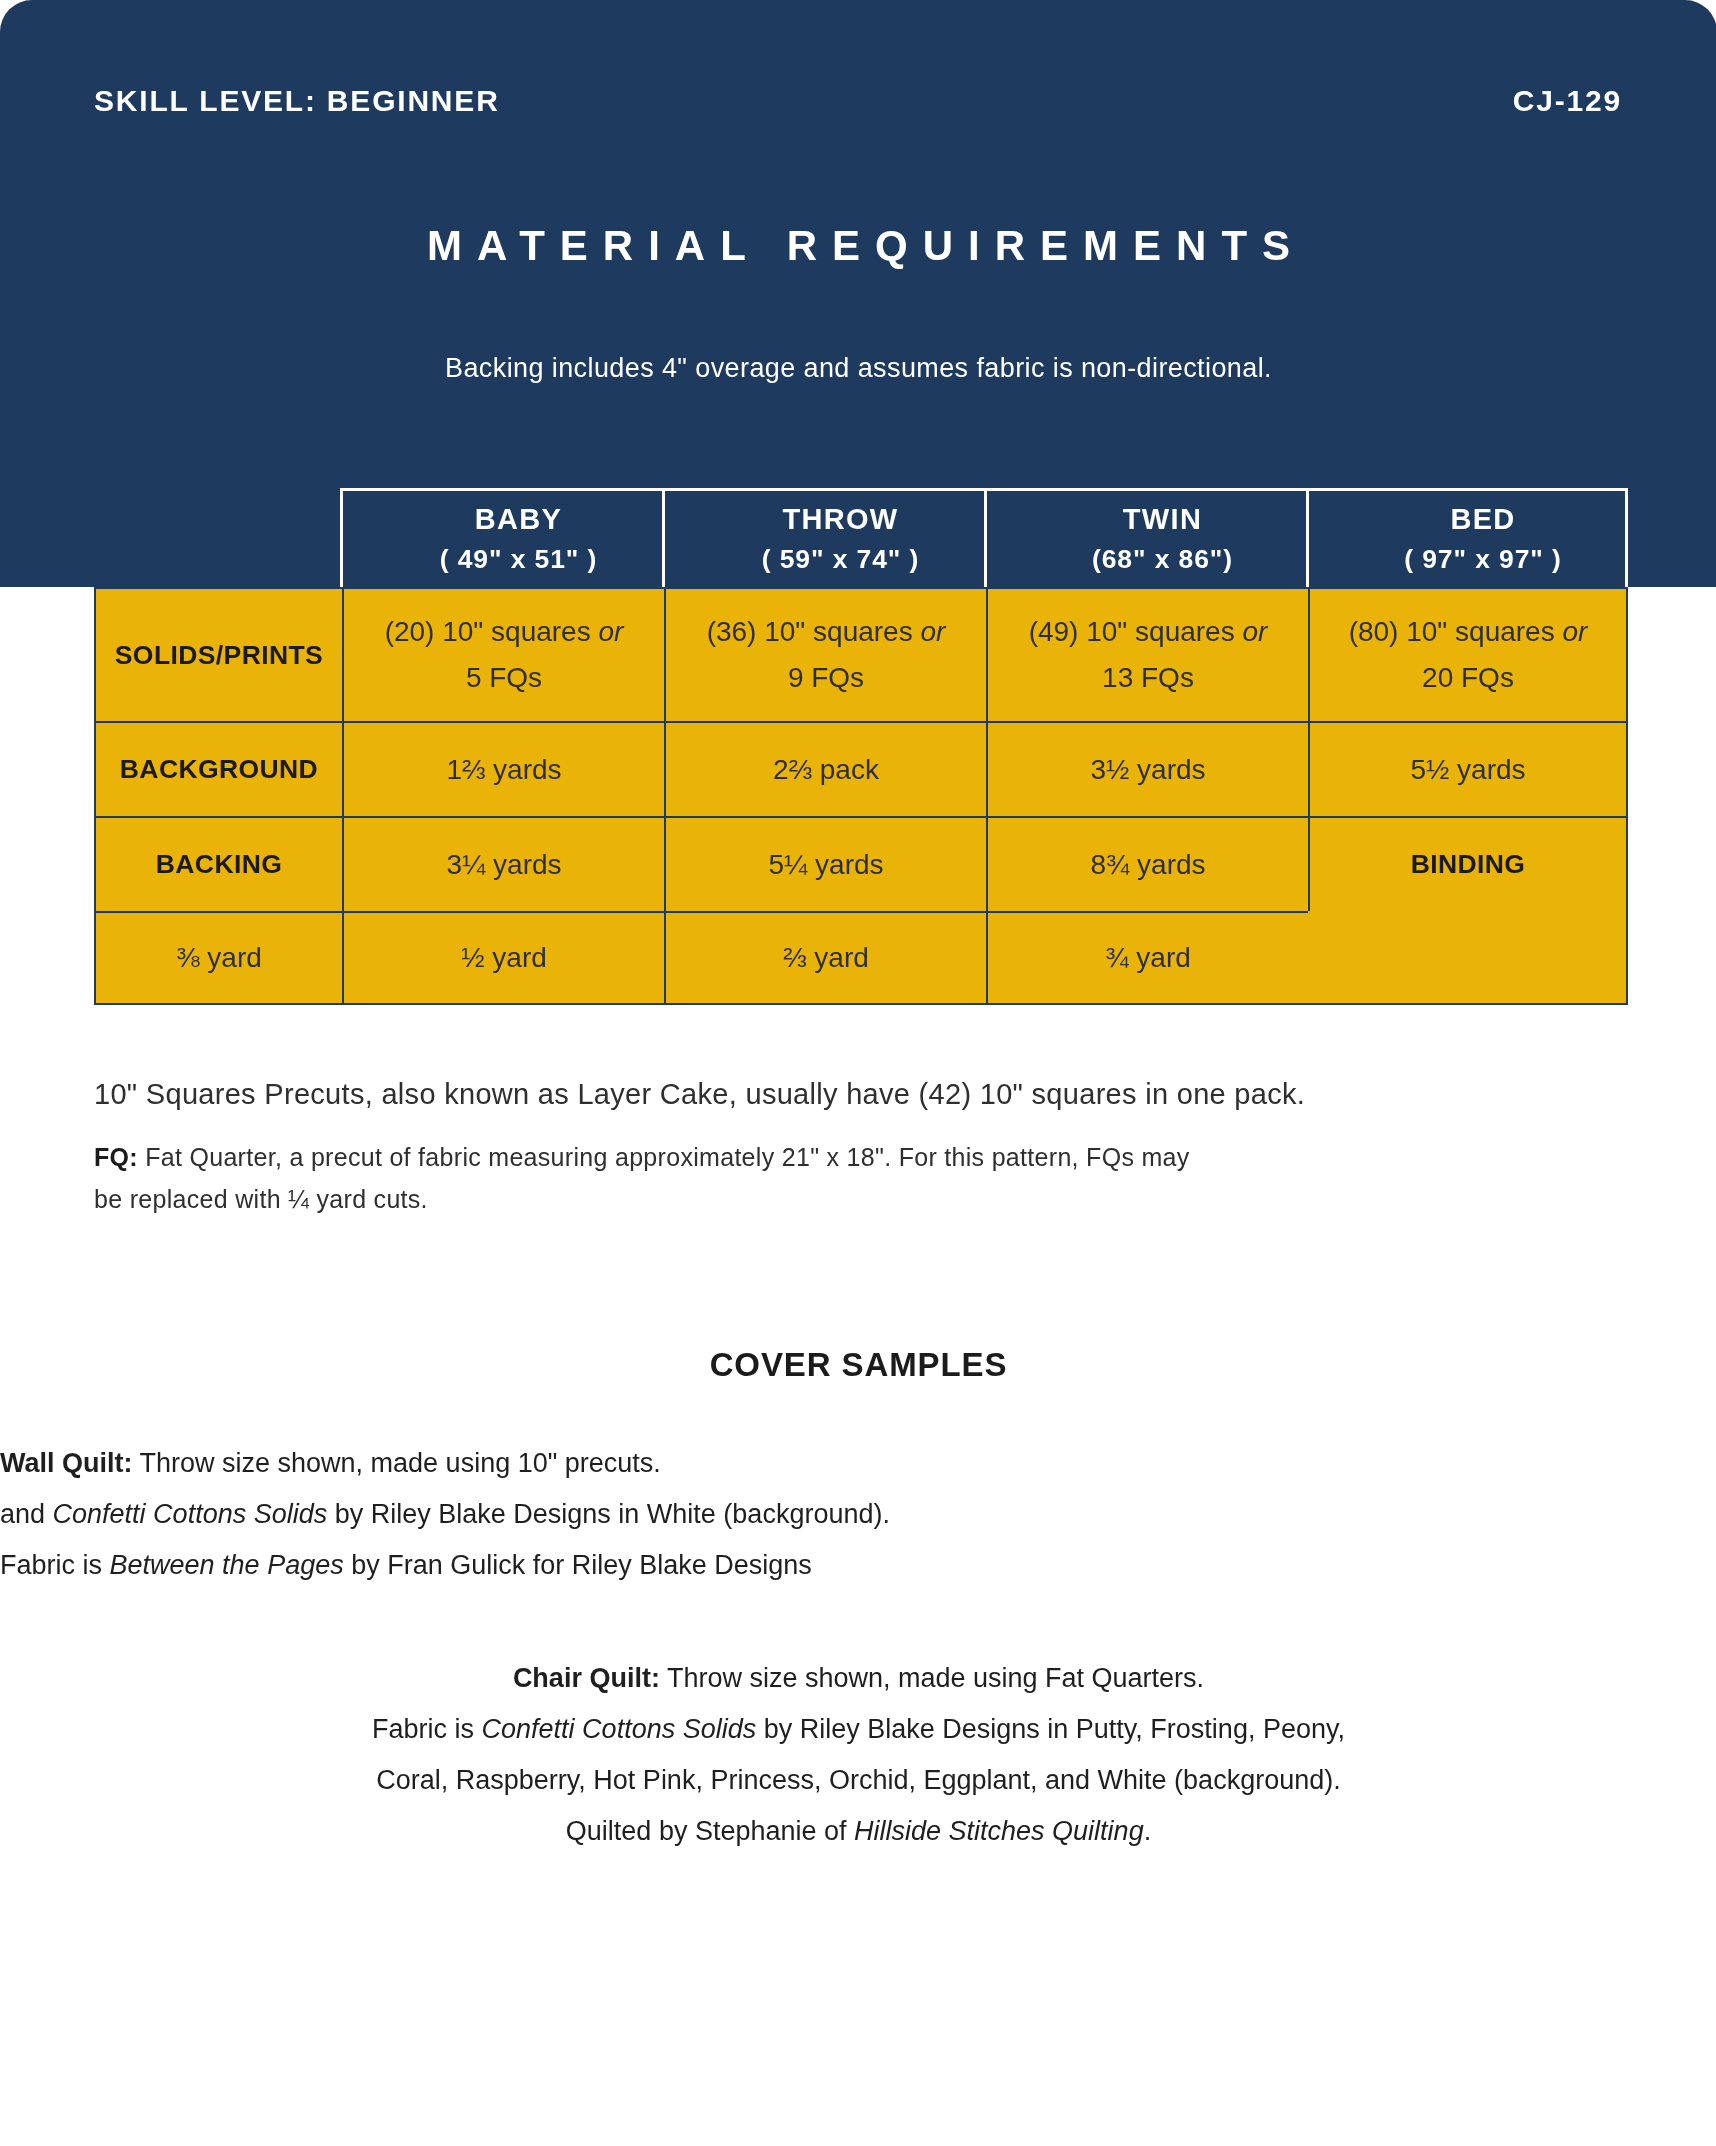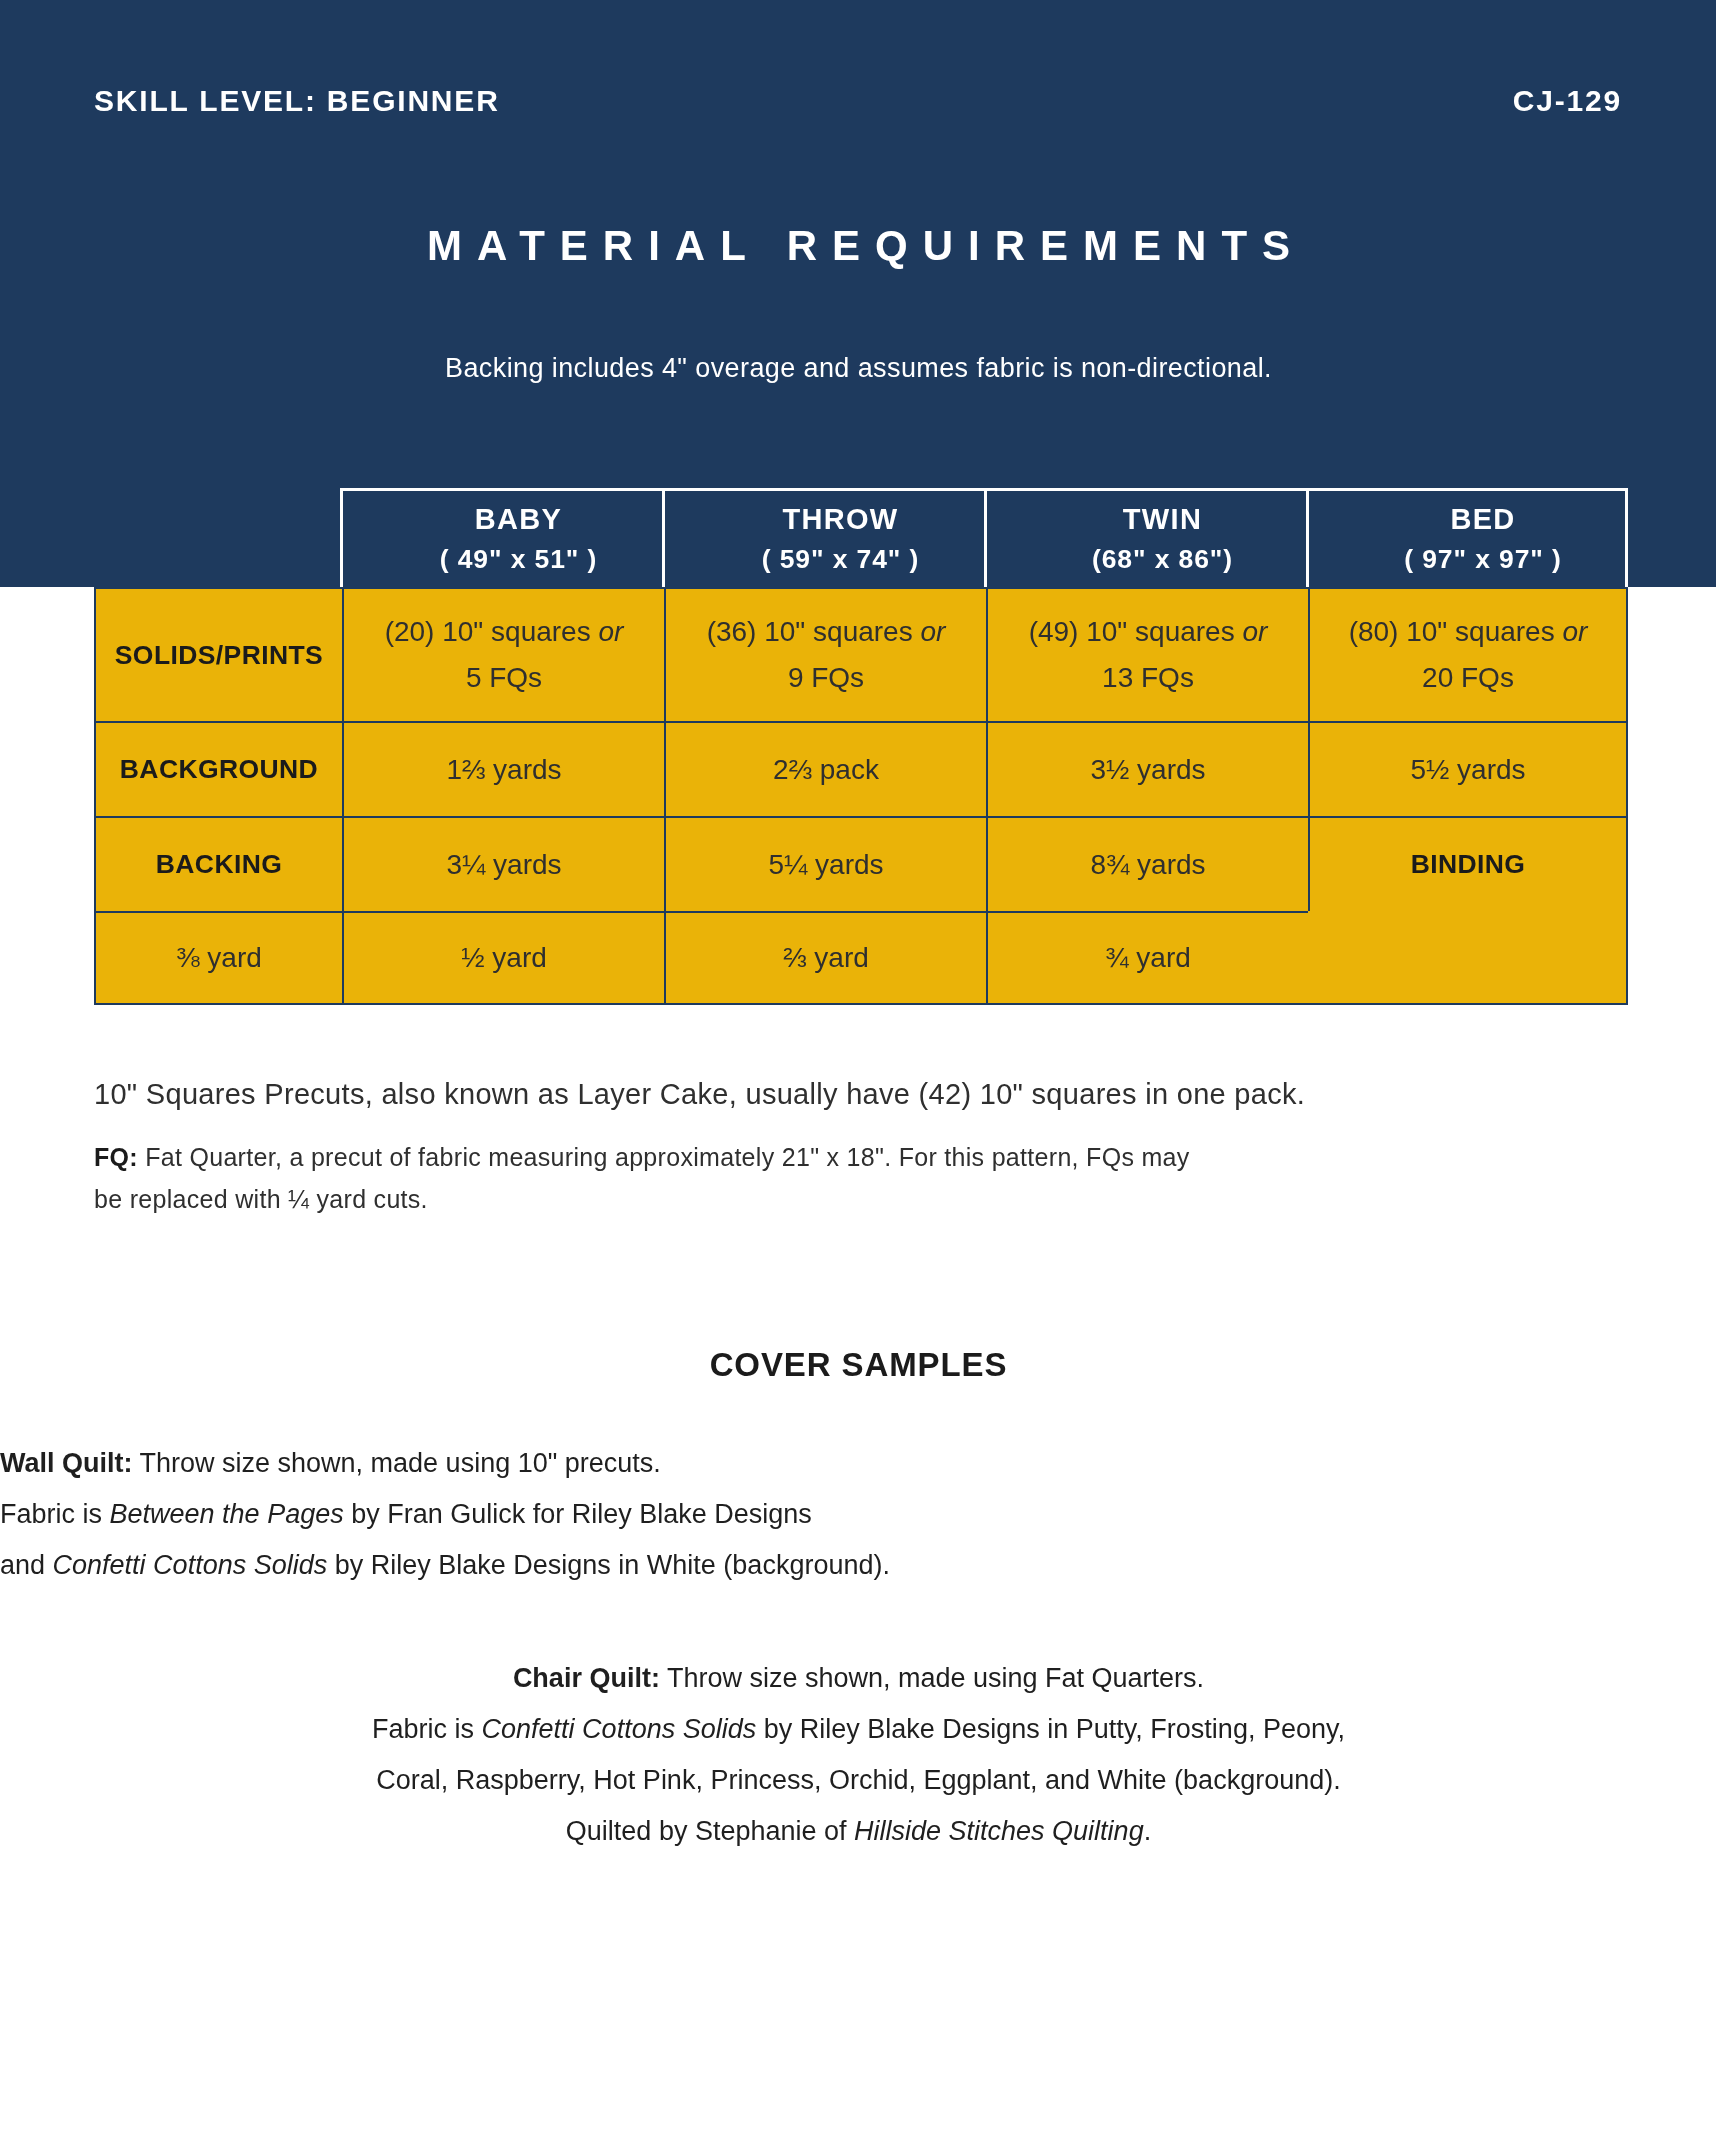--- a/index.html
+++ b/index.html
@@ -3,20 +3,21 @@
 <meta charset="utf-8">
 <style>
   * { margin:0; padding:0; box-sizing:border-box; }
   html,body { background:#ffffff; }
   body { font-family:"Liberation Sans", sans-serif; }
   .page {
     position:relative;
     width:1717px; height:2146px;
     background:#ffffff;
     overflow:hidden;
+    border-radius:32px;
   }
   
   .band {
     position:absolute; left:0; top:0;
     width:1717px; height:587px;
     background:#1e3a5e;
   }
   .skill {
     position:absolute; left:94px; top:84px;
     color:#ffffff; font-size:30px; font-weight:700; letter-spacing:1.8px;
@@ -204,22 +205,22 @@
       </div>
   </div>
 
   <div class="note1">10" Squares Precuts, also known as Layer Cake, usually have (42) 10" squares in one pack.</div>
   <div class="note2"><b>FQ:</b><span> Fat Quarter, a precut of fabric measuring approximately 21" x 18". For this pattern, FQs may</span><br><span>be replaced with ¼ yard cuts.</span></div>
 
   <div class="cover-heading">COVER SAMPLES</div>
 
   <div class="wall">
     <div><b>Wall Quilt:</b><span> Throw size shown, made using 10" precuts.</span></div>
+    <div><span>and </span><em>Confetti Cottons Solids</em><span> by Riley Blake Designs in White (background).</span></div>
     <div><span>Fabric is </span><em>Between the Pages</em><span> by Fran Gulick for Riley Blake Designs</span></div>
-    <div><span>and </span><em>Confetti Cottons Solids</em><span> by Riley Blake Designs in White (background).</span></div>
   </div>
 
   <div class="chair">
     <div><b>Chair Quilt:</b><span> Throw size shown, made using Fat Quarters.</span></div>
     <div><span>Fabric is </span><em>Confetti Cottons Solids</em><span> by Riley Blake Designs in Putty, Frosting, Peony,</span></div>
     <div>Coral, Raspberry, Hot Pink, Princess, Orchid, Eggplant, and White (background).</div>
     <div><span>Quilted by Stephanie of </span><em>Hillside Stitches Quilting</em><span>.</span></div>
   </div>
 
 </div>

